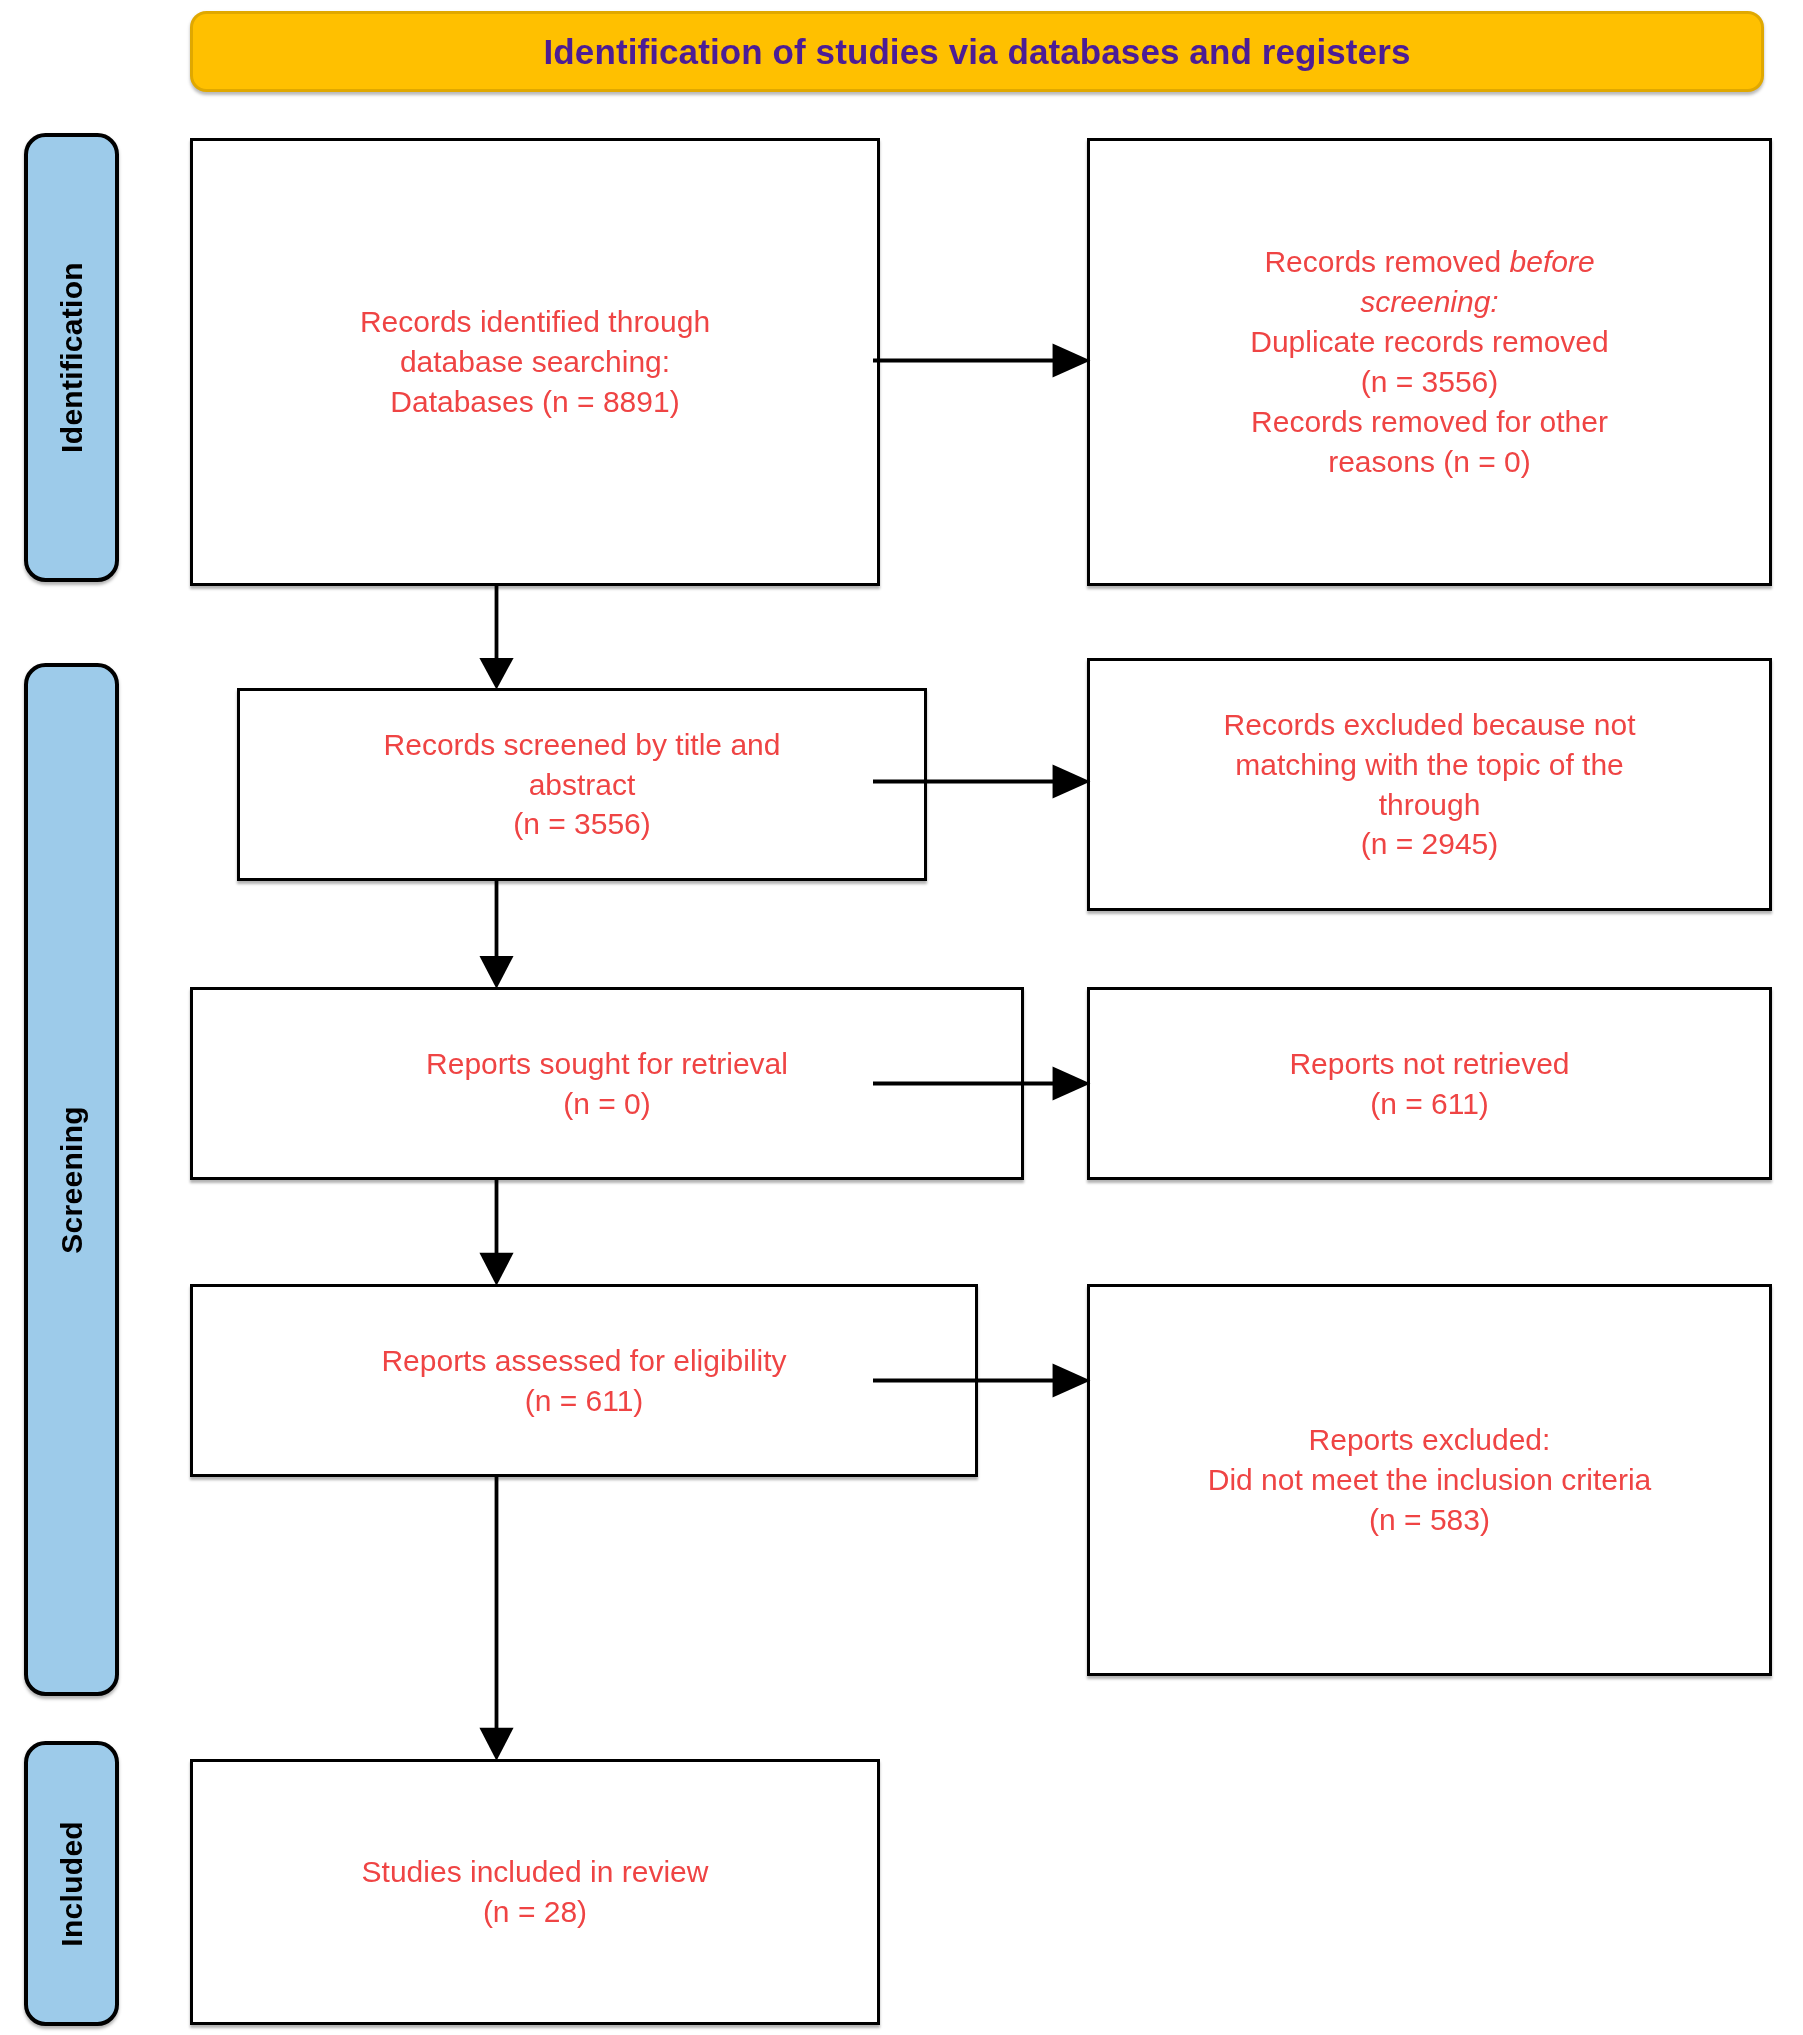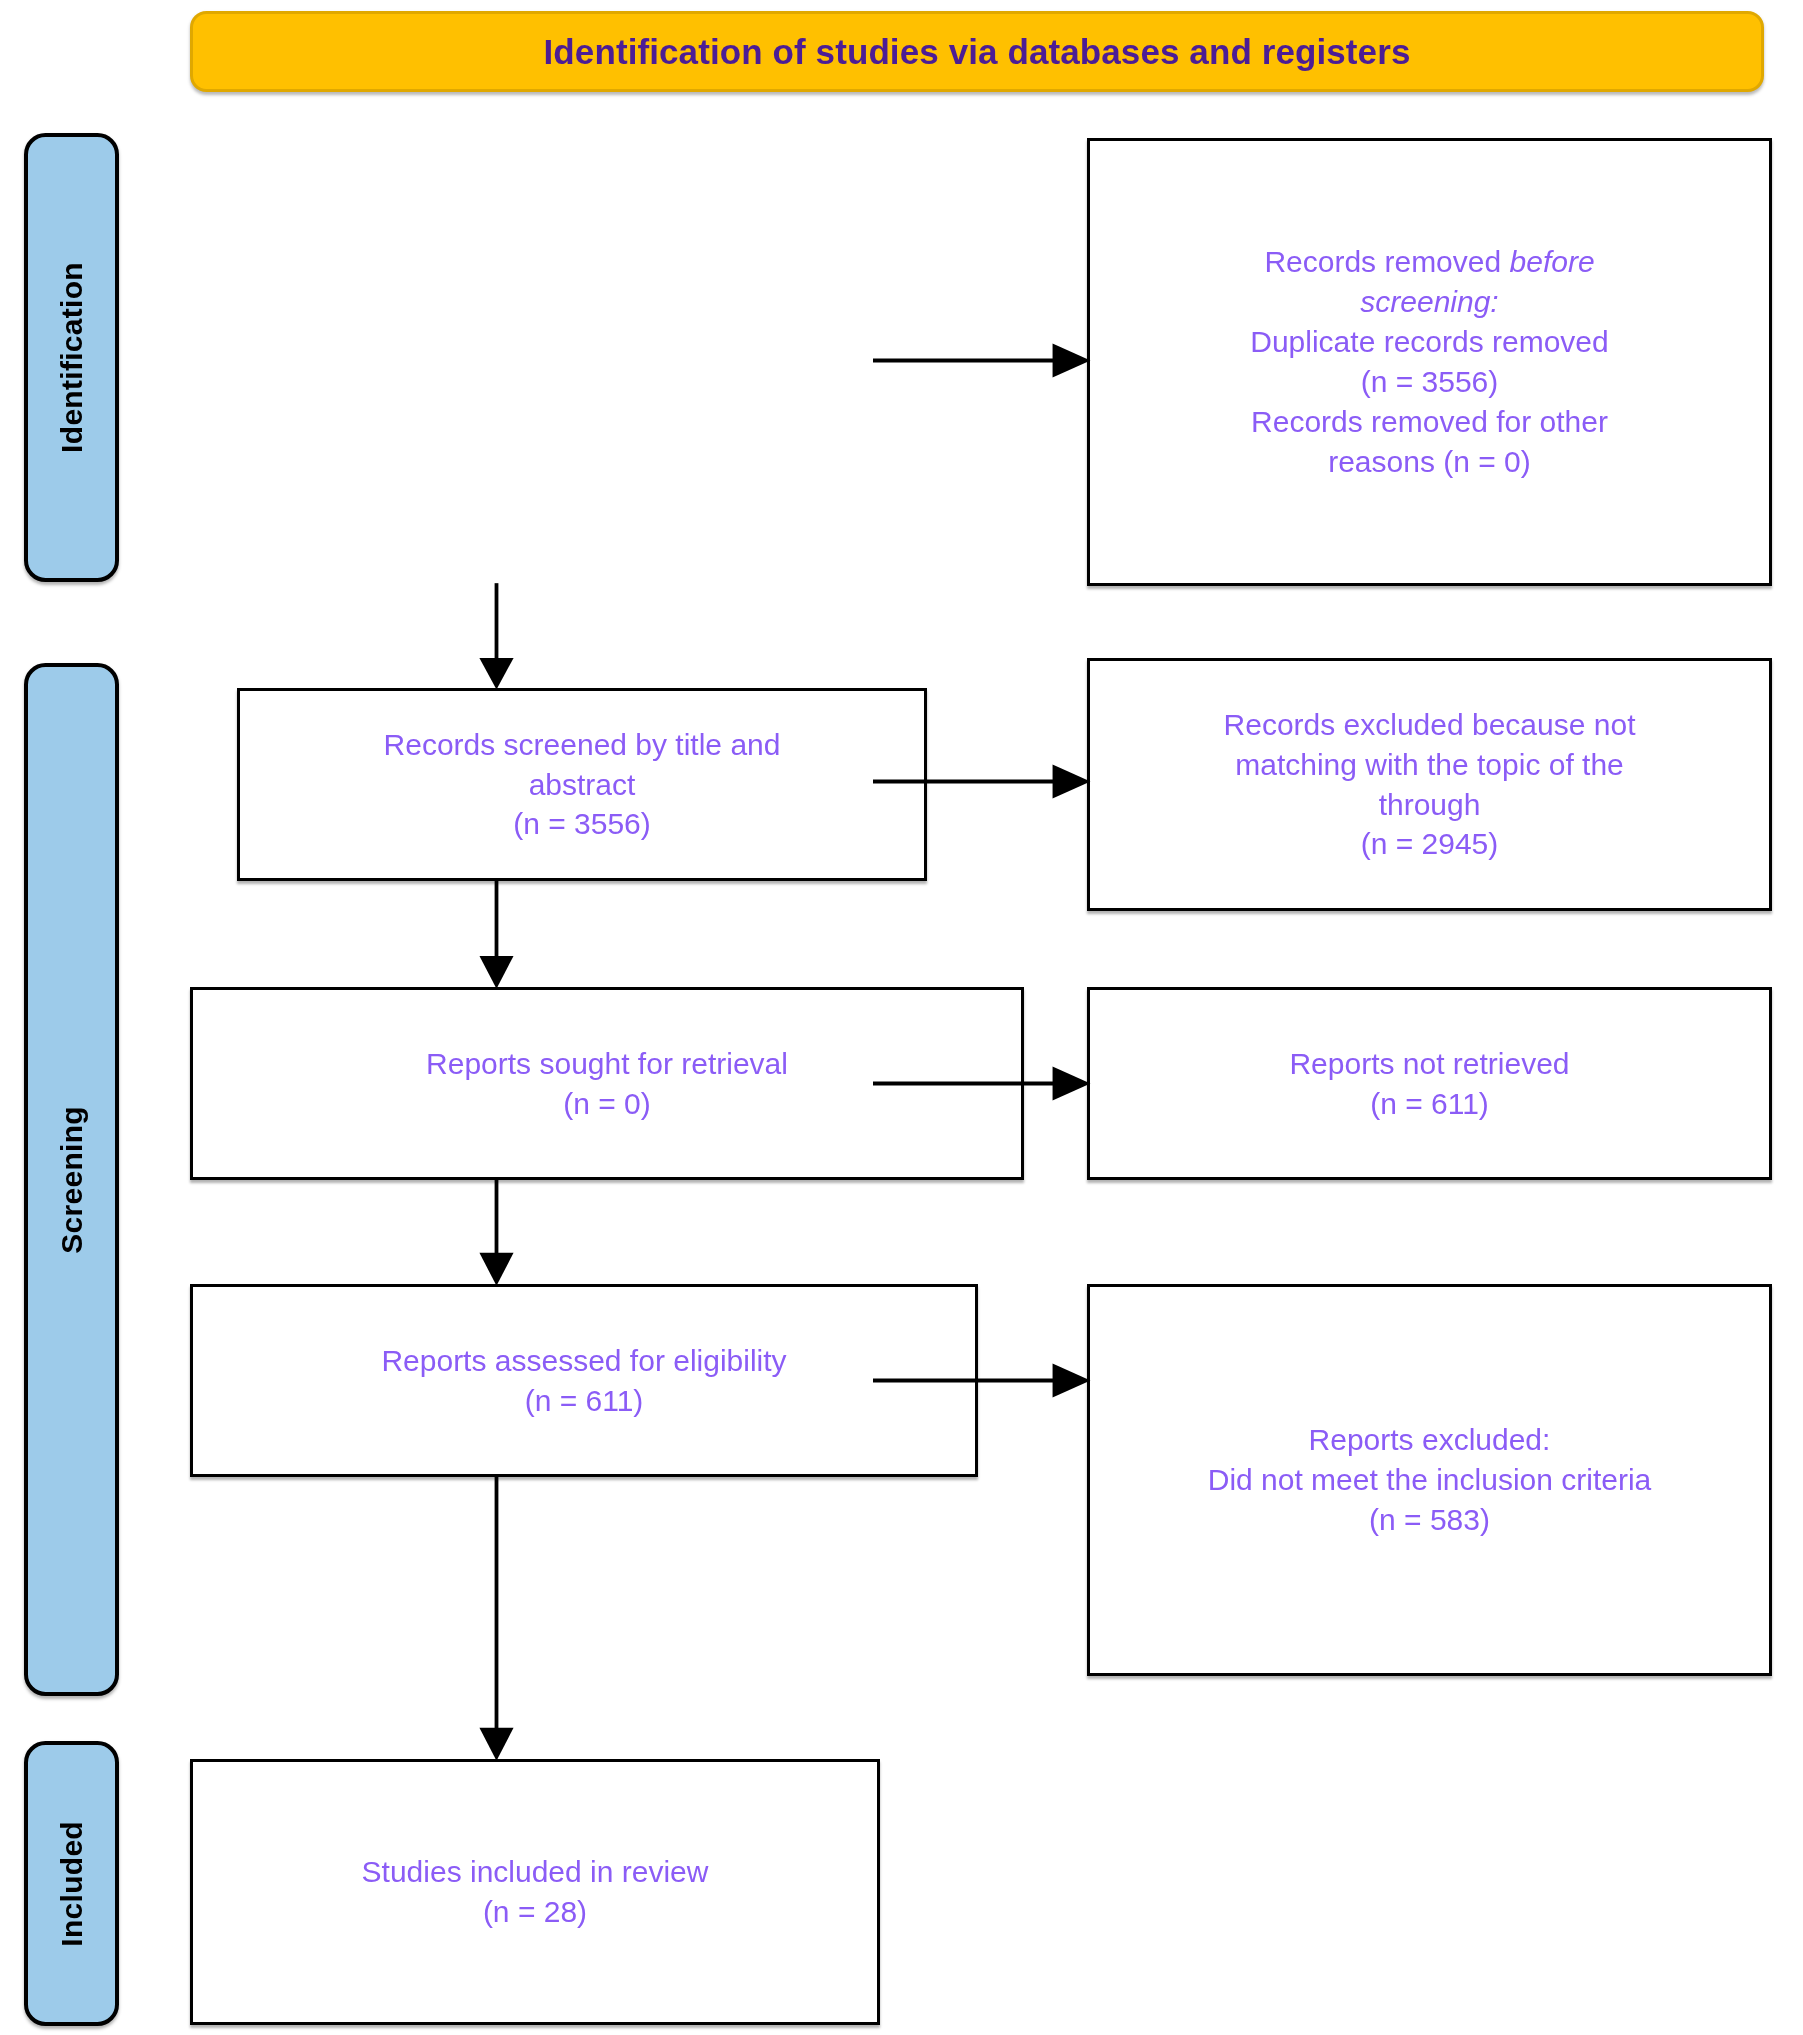--- a/index.html
+++ b/index.html
@@ -74,21 +74,21 @@
     background: #ffffff;
     border: 3.8px solid #000000;
     box-sizing: border-box;
     display: flex;
     align-items: center;
     justify-content: center;
     box-shadow: 0 3.2px 2.5px rgba(0,0,0,0.30);
   }
   .flow-box-text {
     font-size: 30px;
-    color: #8b5cf6;
+    color: #ef4444;
     text-align: center;
     line-height: 1.33;
     padding: 0 15px;
   }
   .flow-box-text em {
     font-style: italic;
   }
 
   
   #box-identified  { left: 190px; top: 138px;  width: 690px; height: 448px; }
@@ -137,20 +137,27 @@
   </div>
 
   <div class="stage-bar" id="bar-screening">
     <span class="stage-bar-label">Screening</span>
   </div>
 
   <div class="stage-bar" id="bar-included">
     <span class="stage-bar-label">Included</span>
   </div>
 
+  <div class="flow-box" id="box-identified">
+    <div class="flow-box-text">
+      <span>Records identified through</span><br>
+      <span>database searching:</span><br>
+      <span>Databases (n = 8891)</span>
+    </div>
+  </div>
 
   <div class="flow-box" id="box-removed">
     <div class="flow-box-text">
       <span>Records removed </span><em>before</em><br>
       <em>screening</em><em>:</em><br>
       <span>Duplicate records removed</span><br>
       <span>(n = 3556)</span><br>
       <span>Records removed for other</span><br>
       <span>reasons (n = 0)</span>
     </div>

